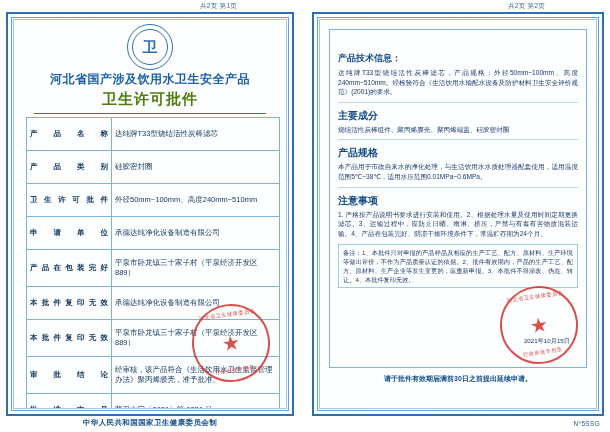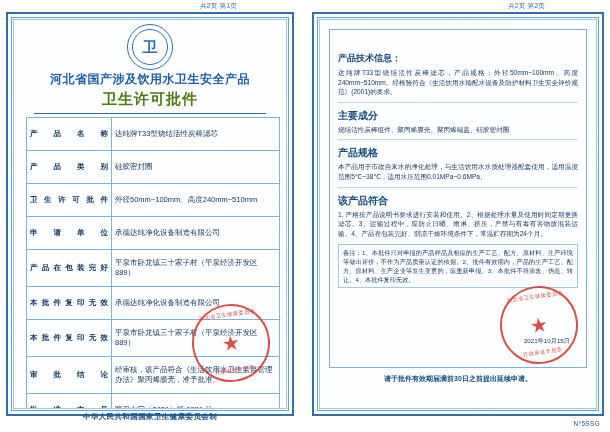--- a/index.html
+++ b/index.html
@@ -221,42 +221,42 @@
 
       <div class="redseal" style="right:16px;bottom:26px;">
         <div class="seal-txt-top">河北省卫生健康委员会</div>
         <div class="star">★</div>
         <div class="seal-txt-bottom">行政审批专用章</div>
       </div>
 
     </div>
   </div>
 
-  <div class="bottom-line" style="left:6px;width:288px;bottom:10px;">中华人民共和国国家卫生健康委员会制</div>
+  <div class="bottom-line" style="left:6px;width:288px;bottom:4px;">中华人民共和国国家卫生健康委员会制</div>
 
   <div class="pageno" style="left:508px;">共2页 第2页</div>
 
   <div class="cert" id="rightCert">
     <div class="cert-inner"></div>
     <div class="cert-inner2">
 
       <div class="rbox">
         <div class="rheading">产品技术信息：</div>
         <div class="rtext">达纯牌T33型烧结活性炭棒滤芯，产品规格：外径50mm~100mm、高度240mm~510mm。经检验符合《生活饮用水输配水设备及防护材料卫生安全评价规范》(2001)的要求。</div>
         <div class="rline"></div>
 
         <div class="rsub">主要成分</div>
         <div class="rtext">烧结活性炭棒组件、聚丙烯膜壳、聚丙烯端盖、硅胶密封圈</div>
         <div class="rline"></div>
 
         <div class="rsub">产品规格</div>
         <div class="rtext">本产品用于市政自来水的净化处理，与生活饮用水水质处理器配套使用，适用温度范围5℃~38℃，适用水压范围0.01MPa~0.6MPa。</div>
         <div class="rline"></div>
 
-        <div class="rsub">该产品符合</div>
+        <div class="rsub">注意事项</div>
         <div class="rtext">1. 严格按产品说明书要求进行安装和使用。2、根据处理水量及使用时间定期更换滤芯。3、运输过程中，应防止日晒、雨淋、挤压，严禁与有毒有害物质混装运输。4、产品在包装完好、阴凉干燥环境条件下，常温贮存期为24个月。</div>
 
         <div class="remark">备注：1、本批件只对申报的产品样品及相应的生产工艺、配方、原材料、生产环境等做出评价，不作为产品质量认证的依据。2、批件有效期内，产品的生产工艺、配方、原材料、生产企业等发生变更的，应重新申报。3、本批件不得涂改、伪造、转让。4、本批件复印无效。</div>
       </div>
 
       <div class="rsealdate">2021年10月15日</div>
 
       <div class="redseal" style="right:18px;bottom:44px;">
         <div class="seal-txt-top">河北省卫生健康委员会</div>
         <div class="star">★</div>

